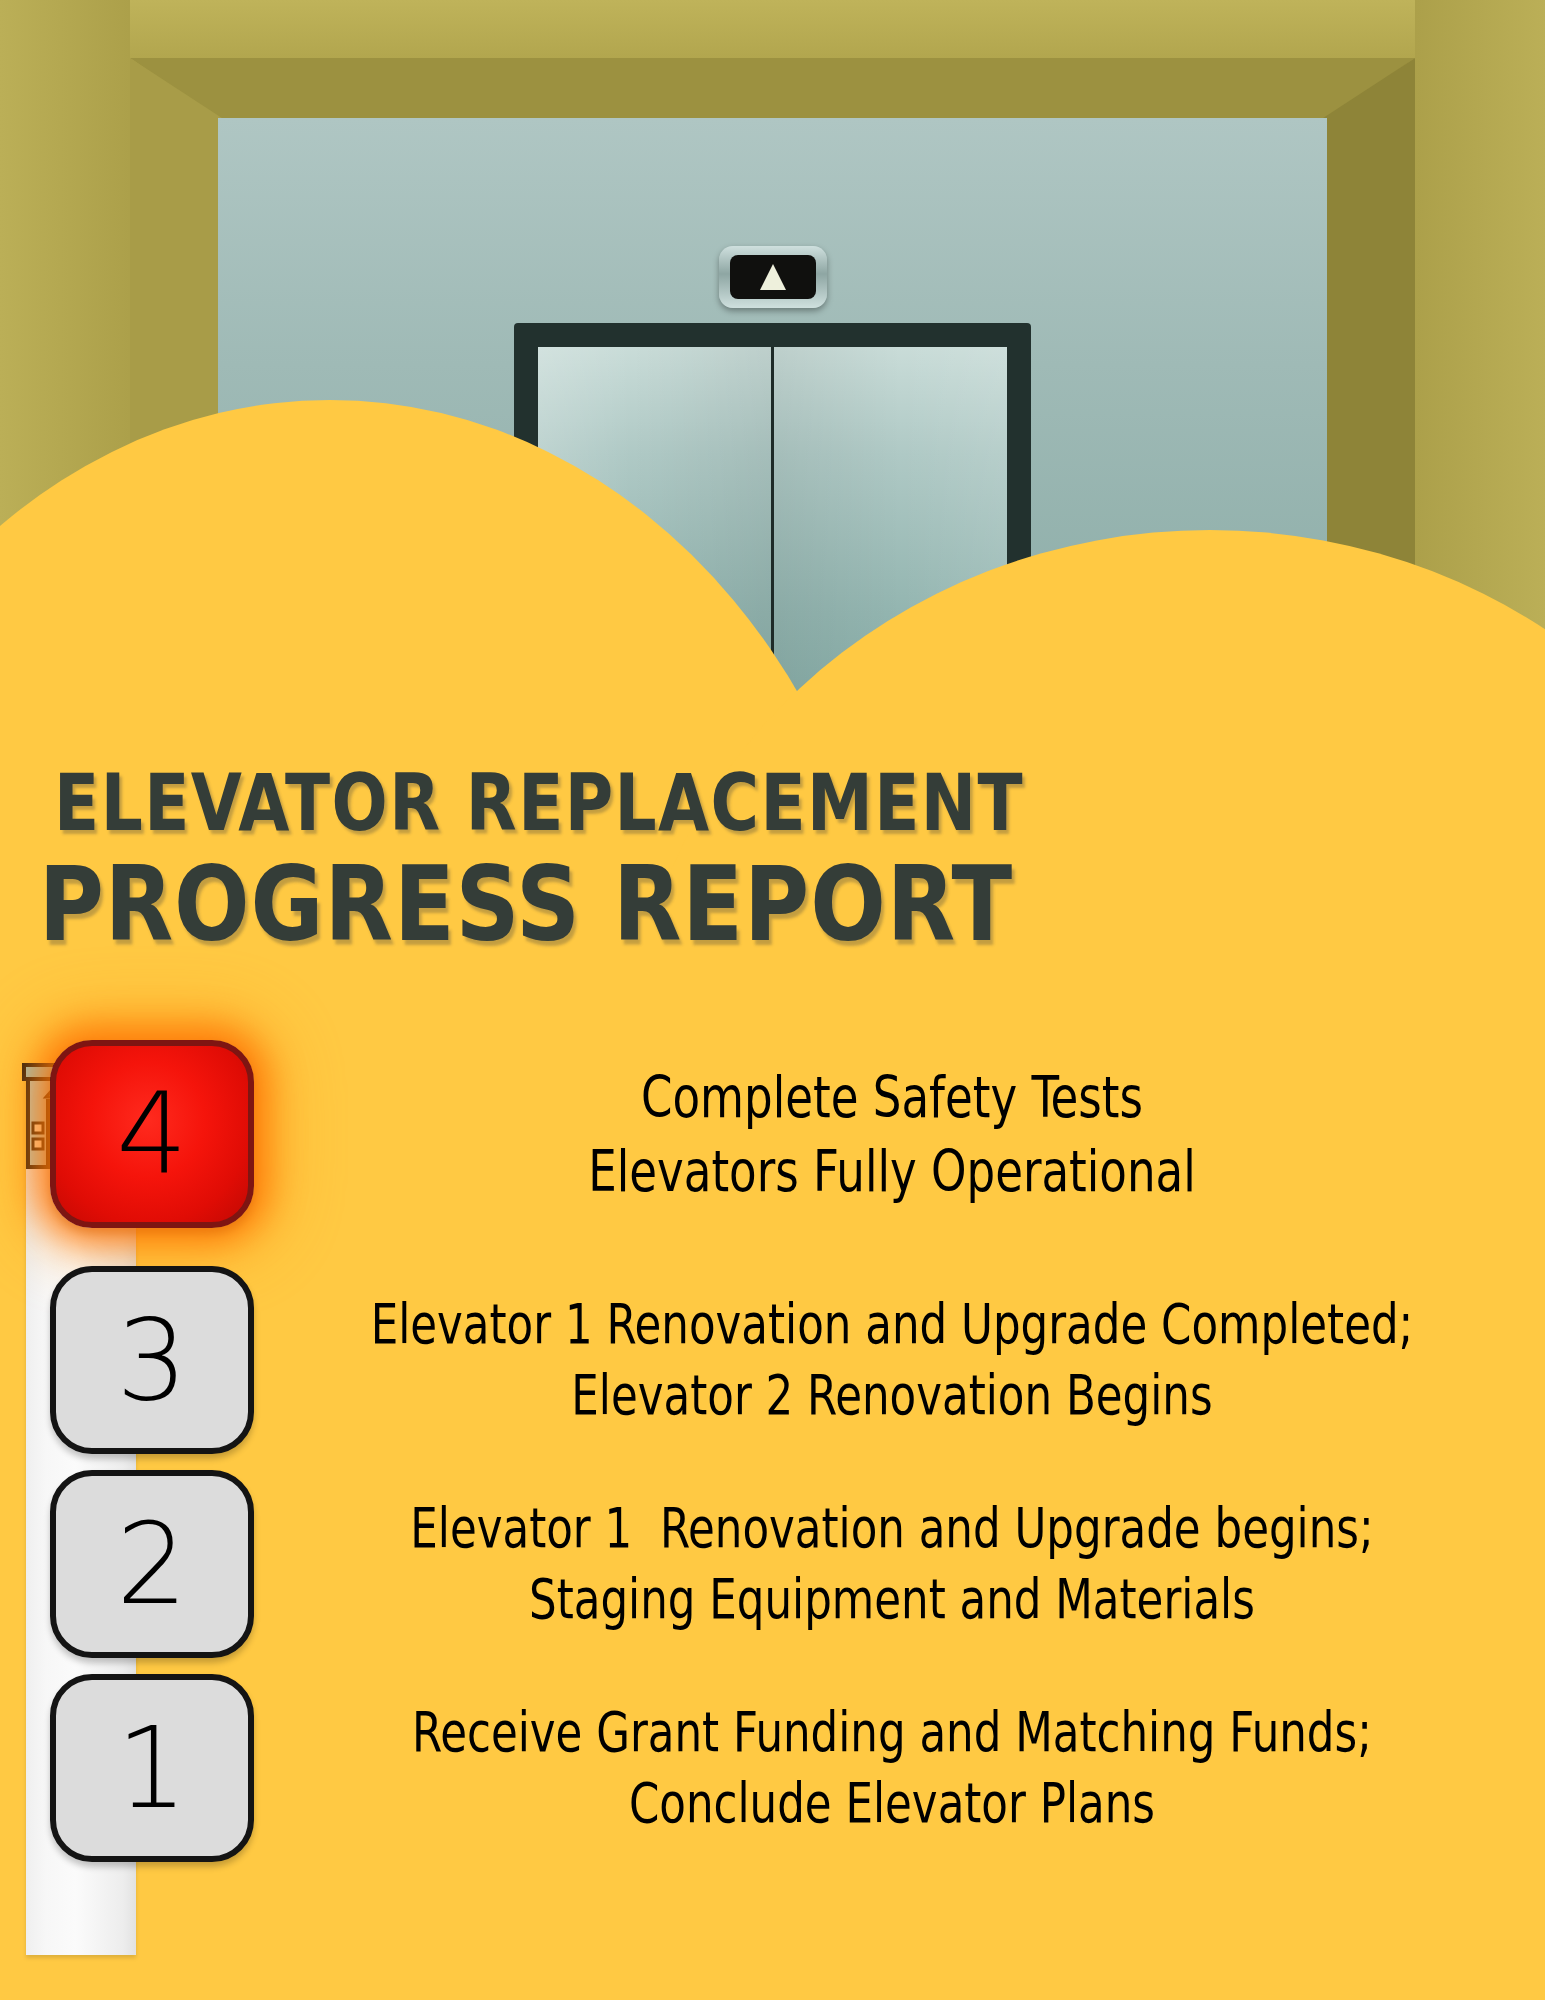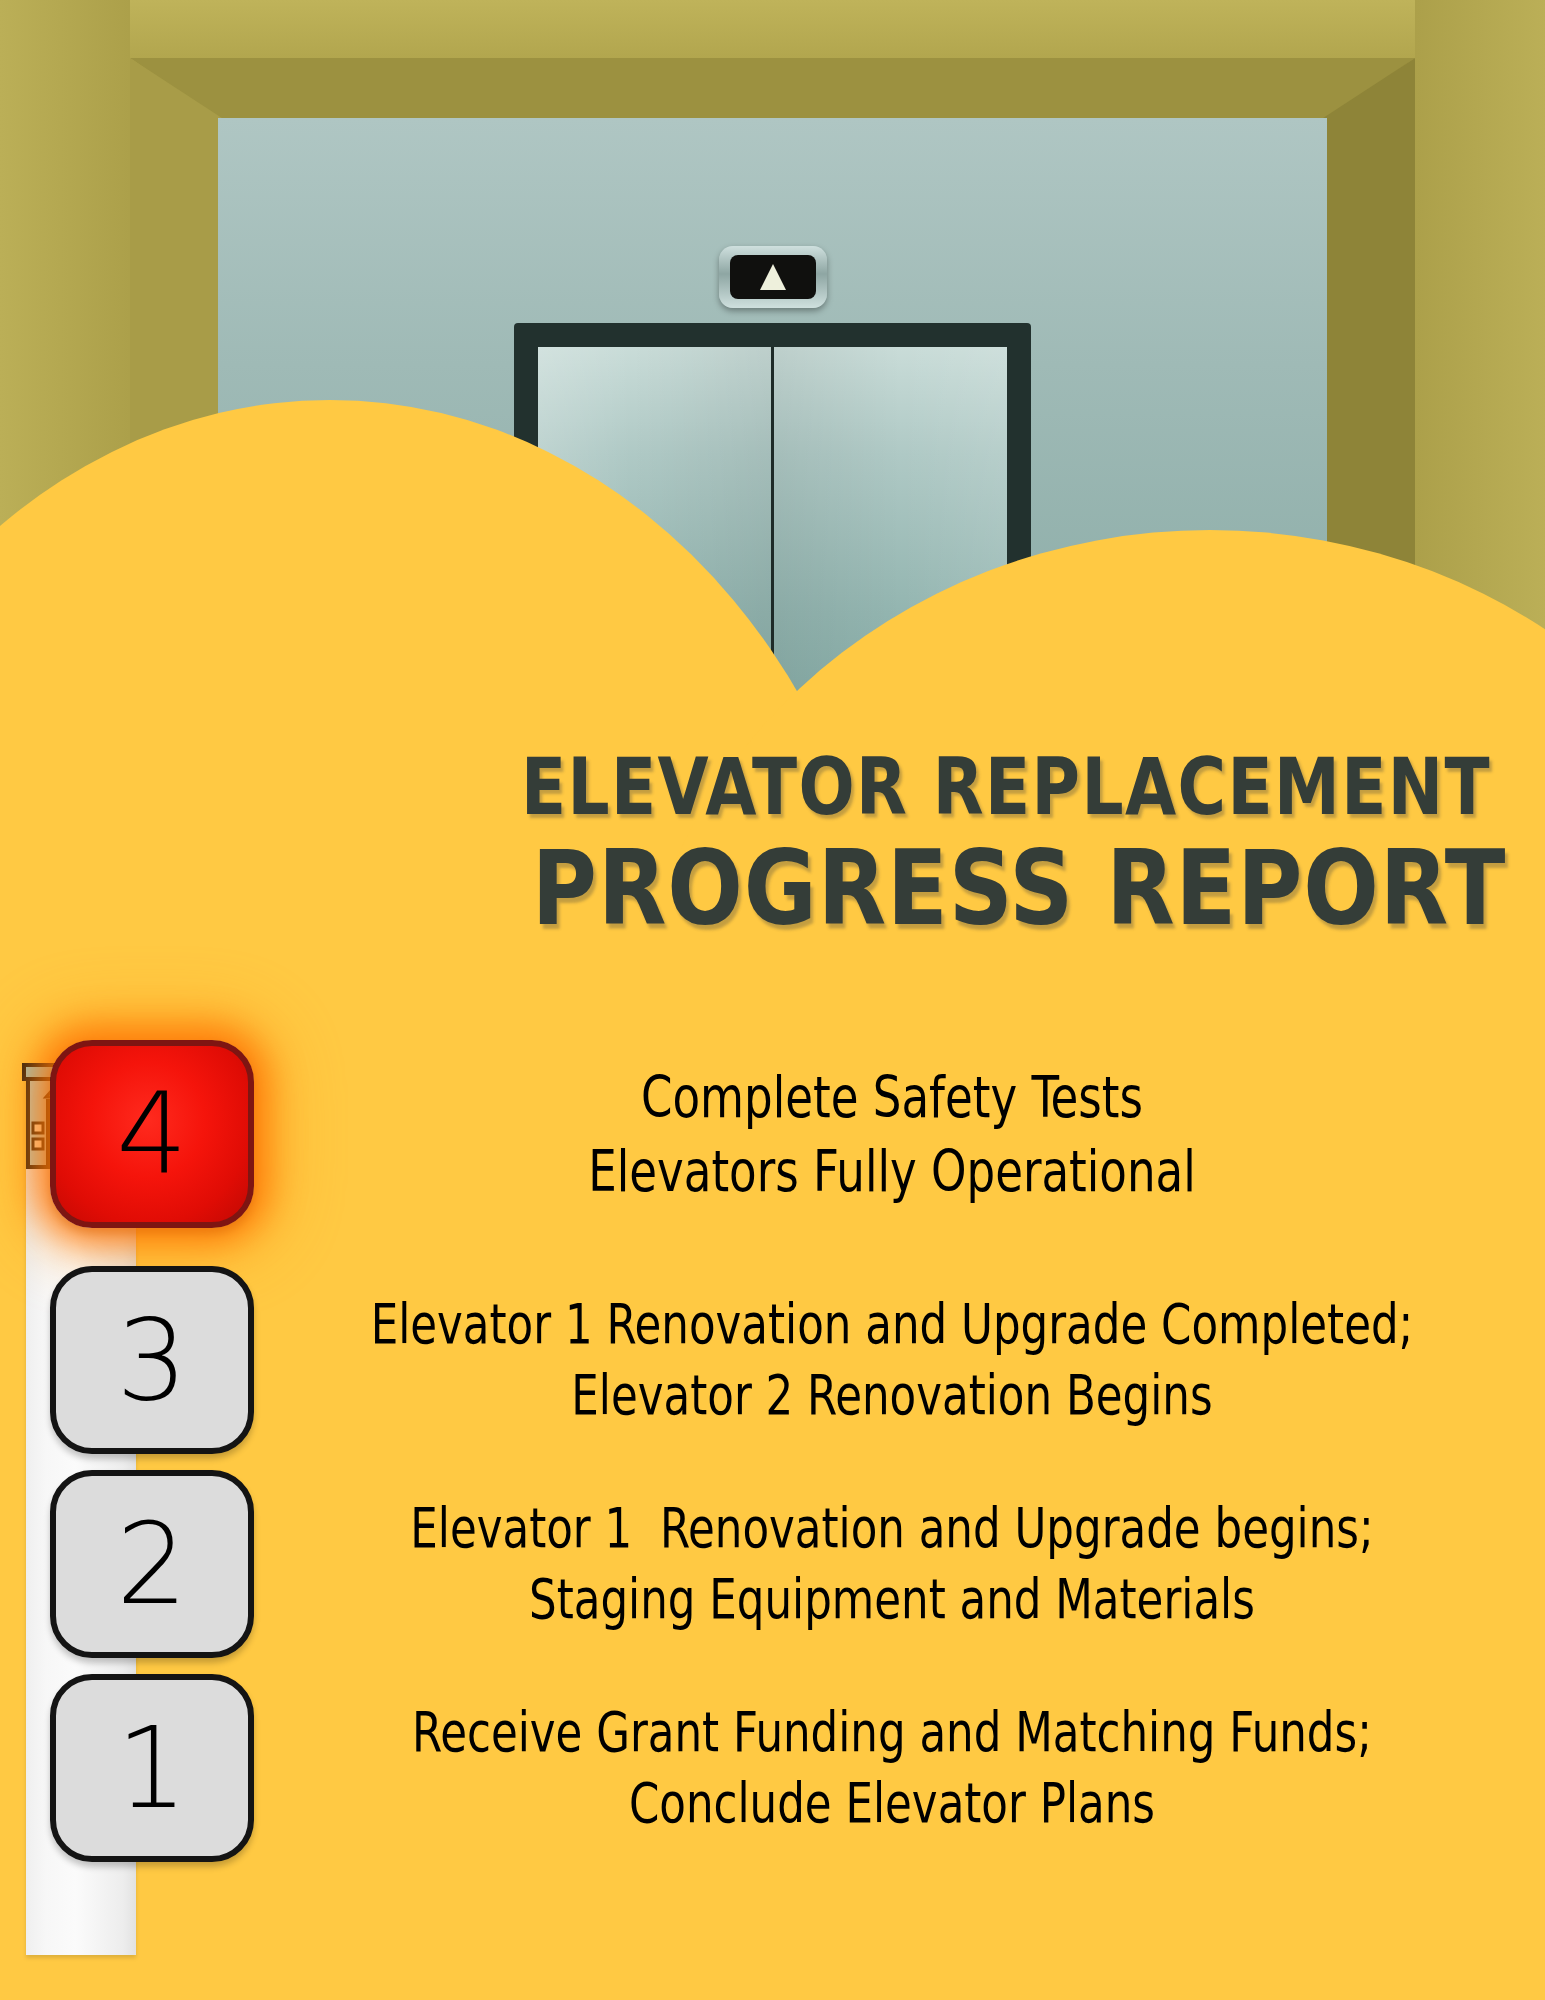--- a/index.html
+++ b/index.html
@@ -117,22 +117,22 @@
     left:-240px;top:400px;width:1140px;height:1100px;
     border-radius:50% 50% 0 0 / 62% 62% 0 0;
   }
   .blob-right{
     left:630px;top:530px;width:1160px;height:900px;
     border-radius:50% 50% 0 0 / 60% 60% 0 0;
   }
 
   
   #titles{
-    position:absolute;left:0;top:748px;width:1545px;
-    text-align:right;
+    position:absolute;left:0;top:764px;width:1545px;
+    text-align:left;
     z-index:6;
   }
   .t-line1{
     font-family:"Liberation Sans Narrow","DejaVu Sans Condensed","Liberation Sans",sans-serif;
     font-weight:bold;
     font-size:79px;
     letter-spacing:1.5px;
     color:#343D38;
     line-height:1.0;
     text-shadow:3px 4px 3px rgba(60,60,60,.30);

